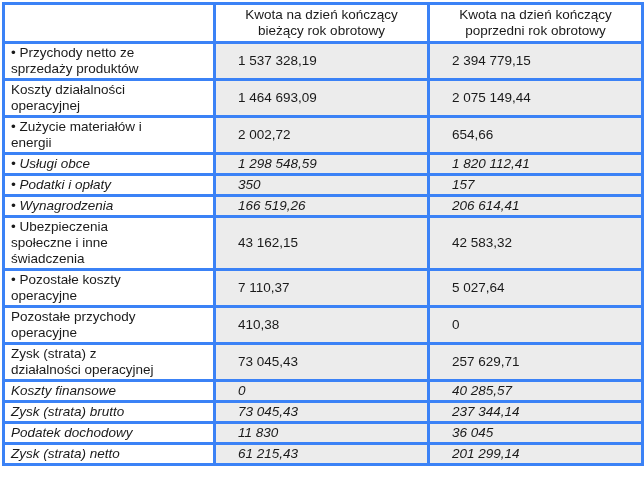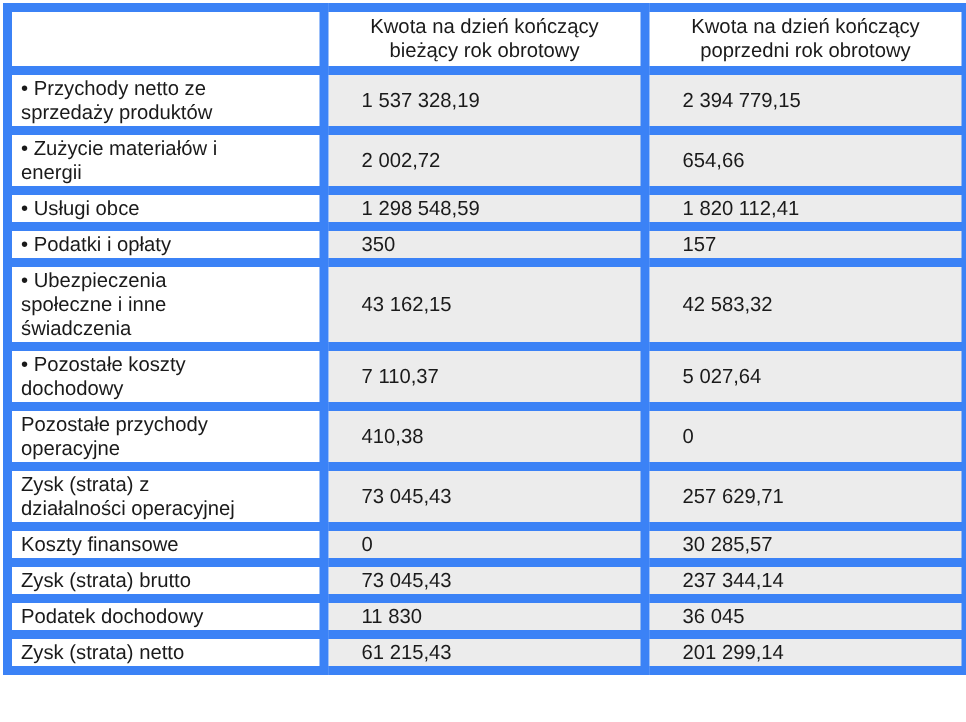--- a/index.html
+++ b/index.html
@@ -19,28 +19,28 @@
     table-layout: fixed;
     width: 639px;
     margin: 2px 0 0 2px;
   }
   .pl-table col.c-label { width: 211px; }
   .pl-table col.c-cur   { width: 214px; }
   .pl-table col.c-prev  { width: 214px; }
 
   .pl-table th,
   .pl-table td {
-    border: 6px solid #3b82f6;
+    border: 3px solid #3b82f6;
     font-size: 13.5px;
     line-height: 16px;
     vertical-align: middle;
     overflow: hidden;
   }
   .pl-table thead tr { height: 38px; }
-  .pl-table tr.lines-1 { height: 20px; }
+  .pl-table tr.lines-1 { height: 20px; font-style: italic; }
   .pl-table tr.lines-2 { height: 36px; }
   .pl-table tr.lines-3 { height: 50px; }
 
   .pl-table th {
     background: #ffffff;
     font-weight: 400;
     text-align: center;
     white-space: pre-line;
     padding: 2px 6px;
   }
@@ -76,64 +76,75 @@
     </tr>
   </thead>
   <tbody>
     <tr class="lines-2">
       <td class="label-cell">• Przychody netto ze
 sprzedaży produktów</td>
       <td class="value-cell">1 537 328,19</td>
       <td class="value-cell">2 394 779,15</td>
     </tr>
     <tr class="lines-2">
+      <td class="label-cell">Koszty działalności
+operacyjnej</td>
+      <td class="value-cell">1 464 693,09</td>
+      <td class="value-cell">2 075 149,44</td>
+    </tr>
+    <tr class="lines-2">
       <td class="label-cell">• Zużycie materiałów i
 energii</td>
       <td class="value-cell">2 002,72</td>
       <td class="value-cell">654,66</td>
     </tr>
     <tr class="lines-1">
       <td class="label-cell">• Usługi obce</td>
       <td class="value-cell">1 298 548,59</td>
       <td class="value-cell">1 820 112,41</td>
     </tr>
     <tr class="lines-1">
       <td class="label-cell">• Podatki i opłaty</td>
       <td class="value-cell">350</td>
       <td class="value-cell">157</td>
     </tr>
+    <tr class="lines-1">
+      <td class="label-cell">• Wynagrodzenia</td>
+      <td class="value-cell">166 519,26</td>
+      <td class="value-cell">206 614,41</td>
+    </tr>
     <tr class="lines-3">
       <td class="label-cell">• Ubezpieczenia
 społeczne i inne
 świadczenia</td>
       <td class="value-cell">43 162,15</td>
       <td class="value-cell">42 583,32</td>
     </tr>
     <tr class="lines-2">
       <td class="label-cell">• Pozostałe koszty
-dochodowy</td>
+operacyjne</td>
       <td class="value-cell">7 110,37</td>
       <td class="value-cell">5 027,64</td>
     </tr>
     <tr class="lines-2">
       <td class="label-cell">Pozostałe przychody
 operacyjne</td>
       <td class="value-cell">410,38</td>
       <td class="value-cell">0</td>
     </tr>
     <tr class="lines-2">
       <td class="label-cell">Zysk (strata) z
 działalności operacyjnej</td>
       <td class="value-cell">73 045,43</td>
       <td class="value-cell">257 629,71</td>
     </tr>
     <tr class="lines-1">
       <td class="label-cell">Koszty finansowe</td>
       <td class="value-cell">0</td>
-      <td class="value-cell">30 285,57</td>
+      <td class="value-cell">40 285,57</td>
     </tr>
     <tr class="lines-1">
       <td class="label-cell">Zysk (strata) brutto</td>
       <td class="value-cell">73 045,43</td>
       <td class="value-cell">237 344,14</td>
     </tr>
     <tr class="lines-1">
       <td class="label-cell">Podatek dochodowy</td>
       <td class="value-cell">11 830</td>
       <td class="value-cell">36 045</td>

